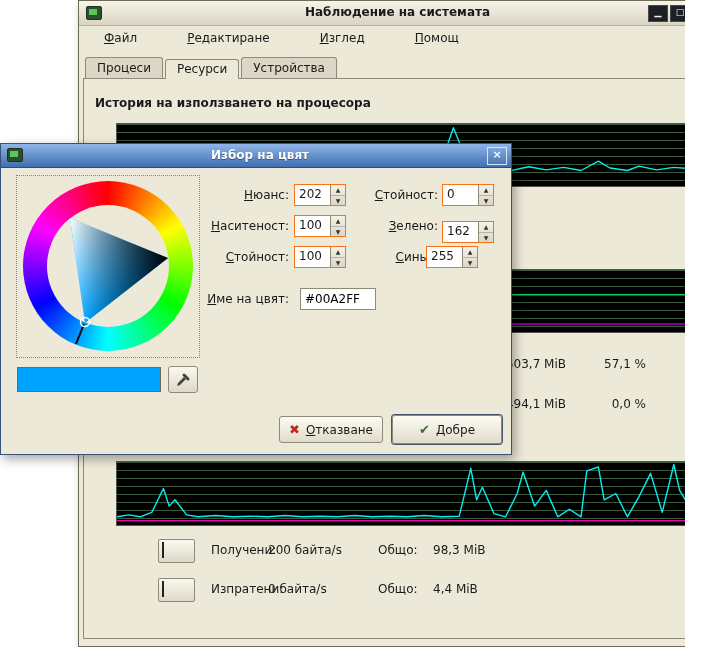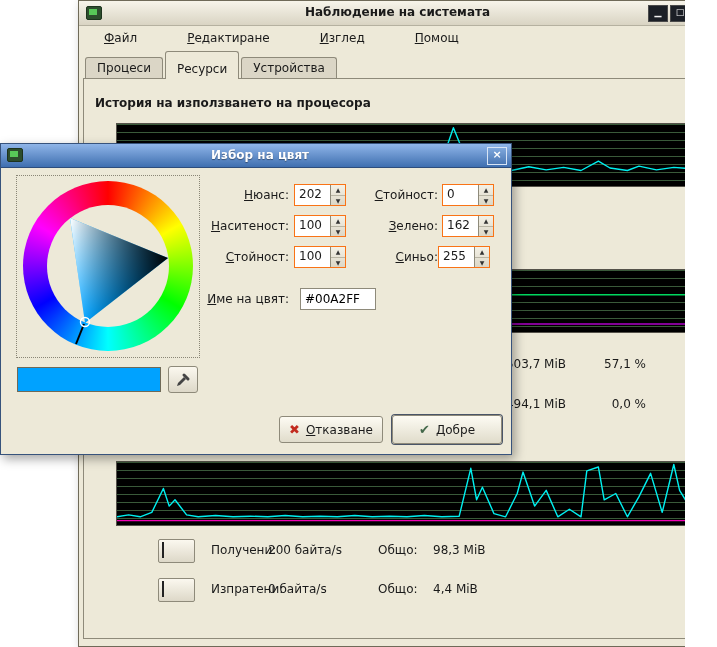--- a/index.html
+++ b/index.html
@@ -19,21 +19,21 @@
   .mw-btn{width:18px;height:15px;background:#1b1f26;border:1px solid #4a4a4a;color:#f2f2f2;
           font-size:9px;line-height:13px;text-align:center;cursor:default;}
   .menubar{position:absolute;left:2px;top:27px;right:2px;height:21px;display:flex;padding-left:14px;gap:32px;}
   .menu-item{padding:3px 9px 0 9px;}
   .u::first-letter{text-decoration:underline;}
 
   
   .tabs{position:absolute;left:6px;top:53px;height:24px;display:flex;align-items:flex-end;}
   .tab{padding:3px 11px;border:1px solid #8e8a7a;border-bottom:none;background:#DBD6C6;
        border-radius:3px 3px 0 0;margin-right:2px;}
-  .tab.active{background:#EDE9D8;position:relative;top:1px;padding-top:10px;z-index:3;}
+  .tab.active{background:#EDE9D8;position:relative;top:1px;padding-top:2px;z-index:3;}
   .panel{position:absolute;left:4px;top:77px;width:630px;height:561px;border:1px solid #8e8a7a;
          background:#EDE9D8;box-sizing:border-box;}
 
   .section-title{position:absolute;left:16px;top:95px;font-weight:bold;}
 
   .chart{position:absolute;left:37px;width:582px;background:#000;border:1px solid #55524a;box-sizing:border-box;
          background-image:repeating-linear-gradient(to bottom,rgba(72,112,72,.8) 0 1px,transparent 1px 8px);}
   .chart svg{position:absolute;left:0;top:0;width:100%;height:100%;display:block;}
   .chart-cpu{top:122px;height:64px;}
   .chart-mem{top:268px;height:64px;}
@@ -241,30 +241,30 @@
     <span class="fld-label u" style="left:326px;top:40px;width:111px">Стойност:</span>
     <span class="spin" style="left:441px;top:40px">
       <span class="spin-val">0</span>
       <span class="spin-arrows">
           <i>▲</i>
           <i>▼</i>
         </span>
     </span>
 
     <span class="fld-label u" style="left:326px;top:71px;width:111px">Зелено:</span>
-    <span class="spin" style="left:441px;top:71px">
+    <span class="spin" style="left:441px;top:77px">
       <span class="spin-val">162</span>
       <span class="spin-arrows">
           <i>▲</i>
           <i>▼</i>
         </span>
     </span>
 
     <span class="fld-label u" style="left:326px;top:102px;width:111px">Синьо:</span>
-    <span class="spin" style="left:437px;top:102px">
+    <span class="spin" style="left:425px;top:102px">
       <span class="spin-val">255</span>
       <span class="spin-arrows">
           <i>▲</i>
           <i>▼</i>
         </span>
     </span>
 
     <span class="fld-label u" style="left:150px;top:144px;width:138px">Име на цвят:</span>
     <input class="name-input" value="#00A2FF" style="">
 

